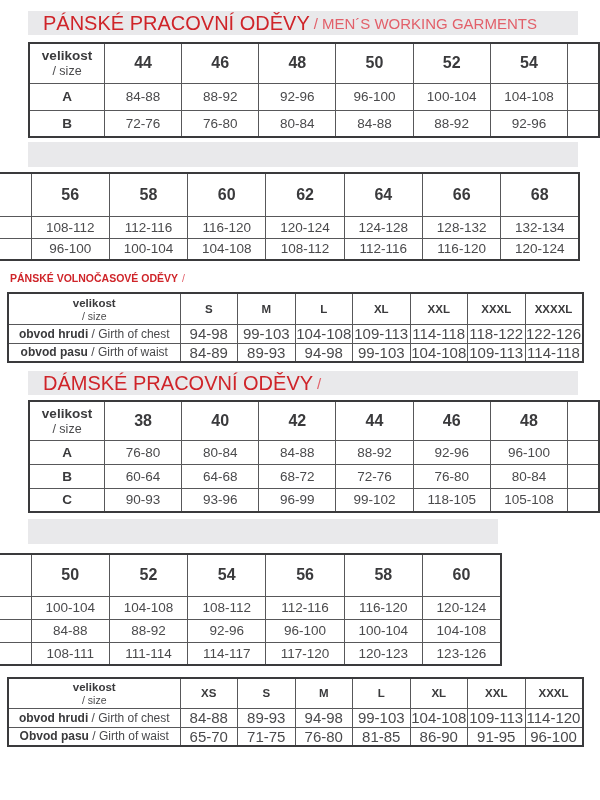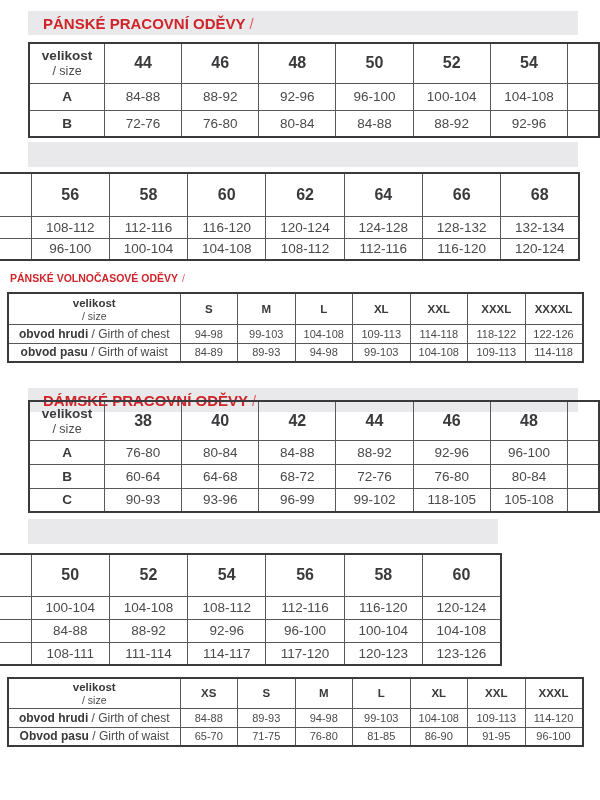--- a/index.html
+++ b/index.html
@@ -16,22 +16,22 @@
   .page{
     position:relative;width:600px;height:800px;overflow:hidden;background:#fff;
     font-family:"Liberation Sans", sans-serif;color:var(--text-main);
   }
   
   .titlebar{
     position:absolute;left:28px;width:550px;height:24px;background:var(--bar-gray);
     display:flex;align-items:center;padding-left:15px;white-space:pre;
   }
   .bar1{top:11px}
-  .bar2{top:388px}
-  .titlebar .cz{color:var(--accent-red);font-weight:bold;font-size:15px}
+  .bar2{top:371px}
+  .titlebar .cz{color:var(--accent-red);font-weight:normal;font-size:20px}
   .titlebar .lt{color:var(--accent-red-light);font-size:15px}
   .title-plain{
     position:absolute;left:10px;top:270px;height:16px;display:flex;align-items:center;white-space:pre;
   }
   .title-plain .cz{color:var(--accent-red);font-weight:bold;font-size:10.5px}
   .title-plain .lt{color:var(--accent-red-light);font-size:10.5px}
   .divider{padding:0 4px}
   
   .graybar{position:absolute;background:var(--bar-gray);height:25px}
   .sep1{left:28px;top:142px;width:550px}
@@ -57,41 +57,42 @@
   .tbl-a .corner span{display:block;font-size:12.5px;line-height:15px}
   #t1{left:28px;top:42px}
   #t1 thead tr{height:40px} #t1 tbody tr{height:27px}
   #t2{left:-8px;top:172px}
   #t2 thead tr{height:43px} #t2 tbody tr{height:22px}
   #t4{left:28px;top:400px}
   #t4 thead tr{height:39px} #t4 tbody tr{height:24px}
   #t5{left:-8px;top:553px}
   #t5 thead tr{height:42px} #t5 tbody tr{height:23px}
   
-  .tbl-c td{font-size:11px}
+  .tbl-c td{font-size:15px}
   .tbl-c thead th.c-size{font-size:11.5px;font-weight:bold;color:var(--text-strong)}
   .tbl-c .c-label{width:172px}
   .tbl-c .c-size{width:57.5px}
   .tbl-c tbody th.c-label{font-size:12px}
   .tbl-c tbody th.c-label b{color:var(--text-strong)}
   .tbl-c .corner b{display:block;font-size:11.5px;color:var(--text-strong);line-height:14px}
   .tbl-c .corner span{display:block;font-size:10.5px;line-height:12px}
   #t3{left:7px;top:292px}
   #t3 thead tr{height:31px} #t3 tbody tr{height:19px}
   #t6{left:7px;top:677px}
   #t6 thead tr{height:30px} #t6 tbody tr{height:19px}
 </style>
 </head>
 <body>
 
 <div class="page">
 
   <div class="titlebar bar1">
     <span class="cz">PÁNSKÉ PRACOVNÍ ODĚVY</span>
     <span class="lt divider">/</span>
+    <span class="lt">MEN´S WORKING GARMENTS</span>
   </div>
 
   <table id="t1" class="tbl tbl-a cut-right">
       <thead>
         <tr>
           <th class="c-label corner">
             <b>velikost</b>
             <span>/ size</span>
           </th>
           <th class="c-size">44</th>

